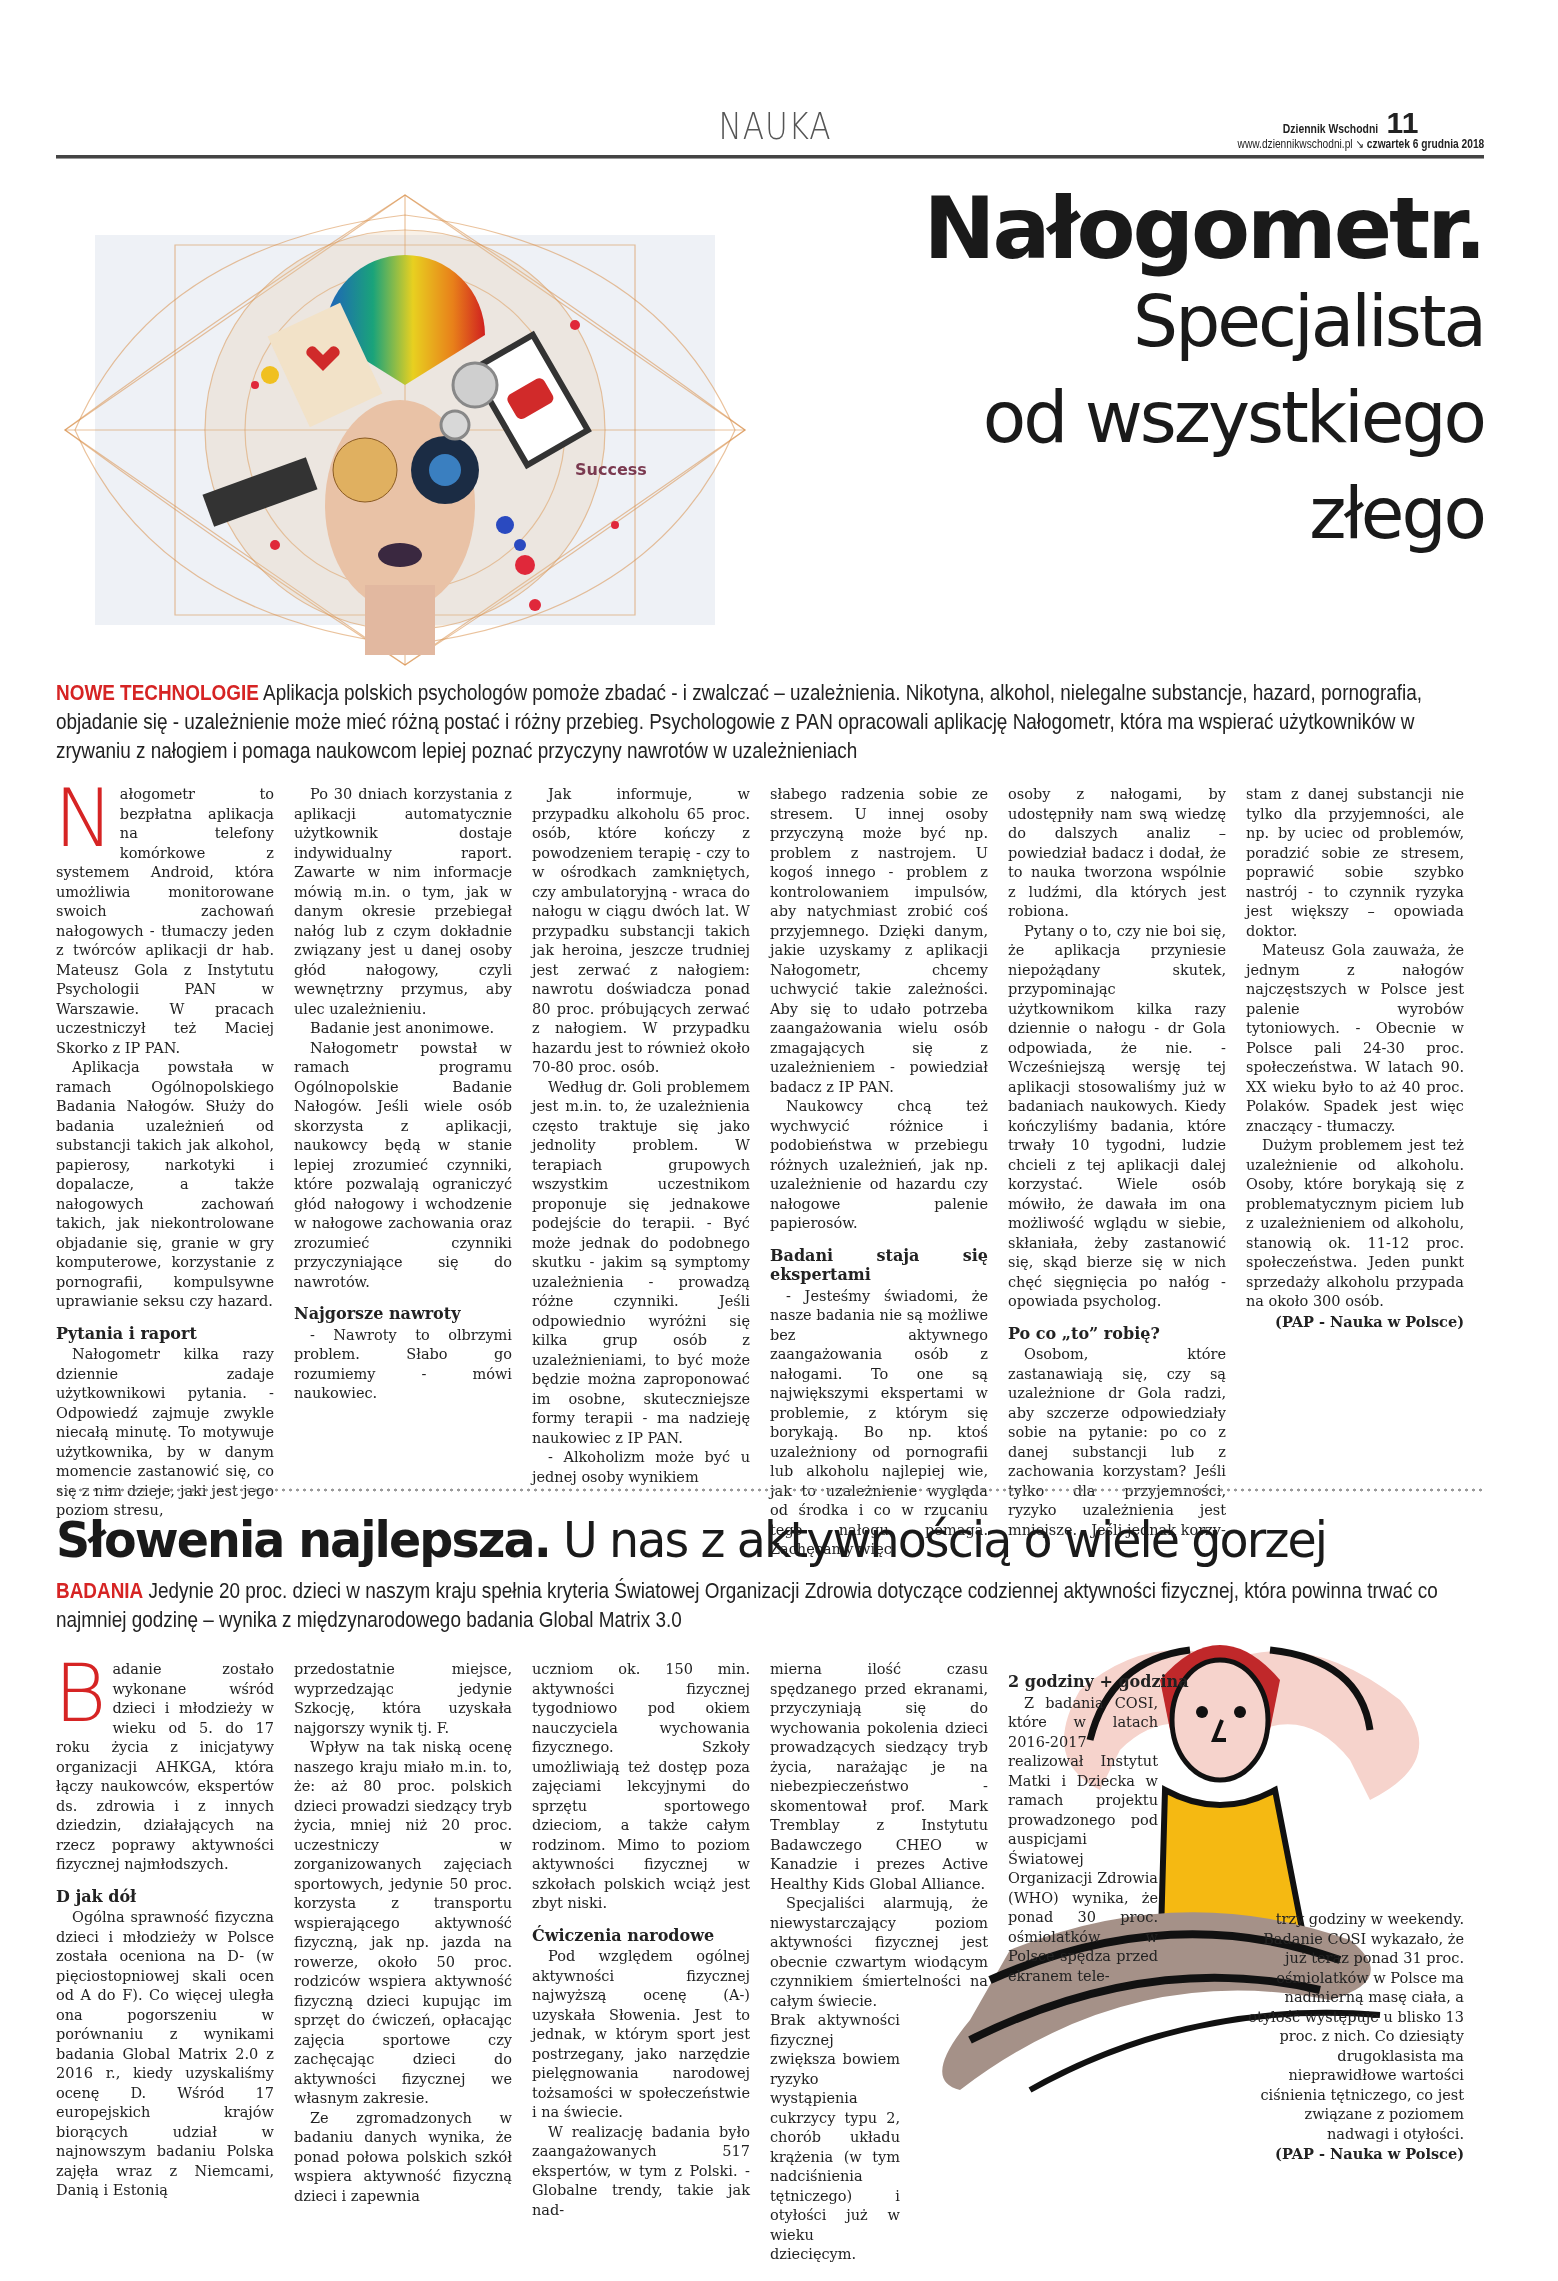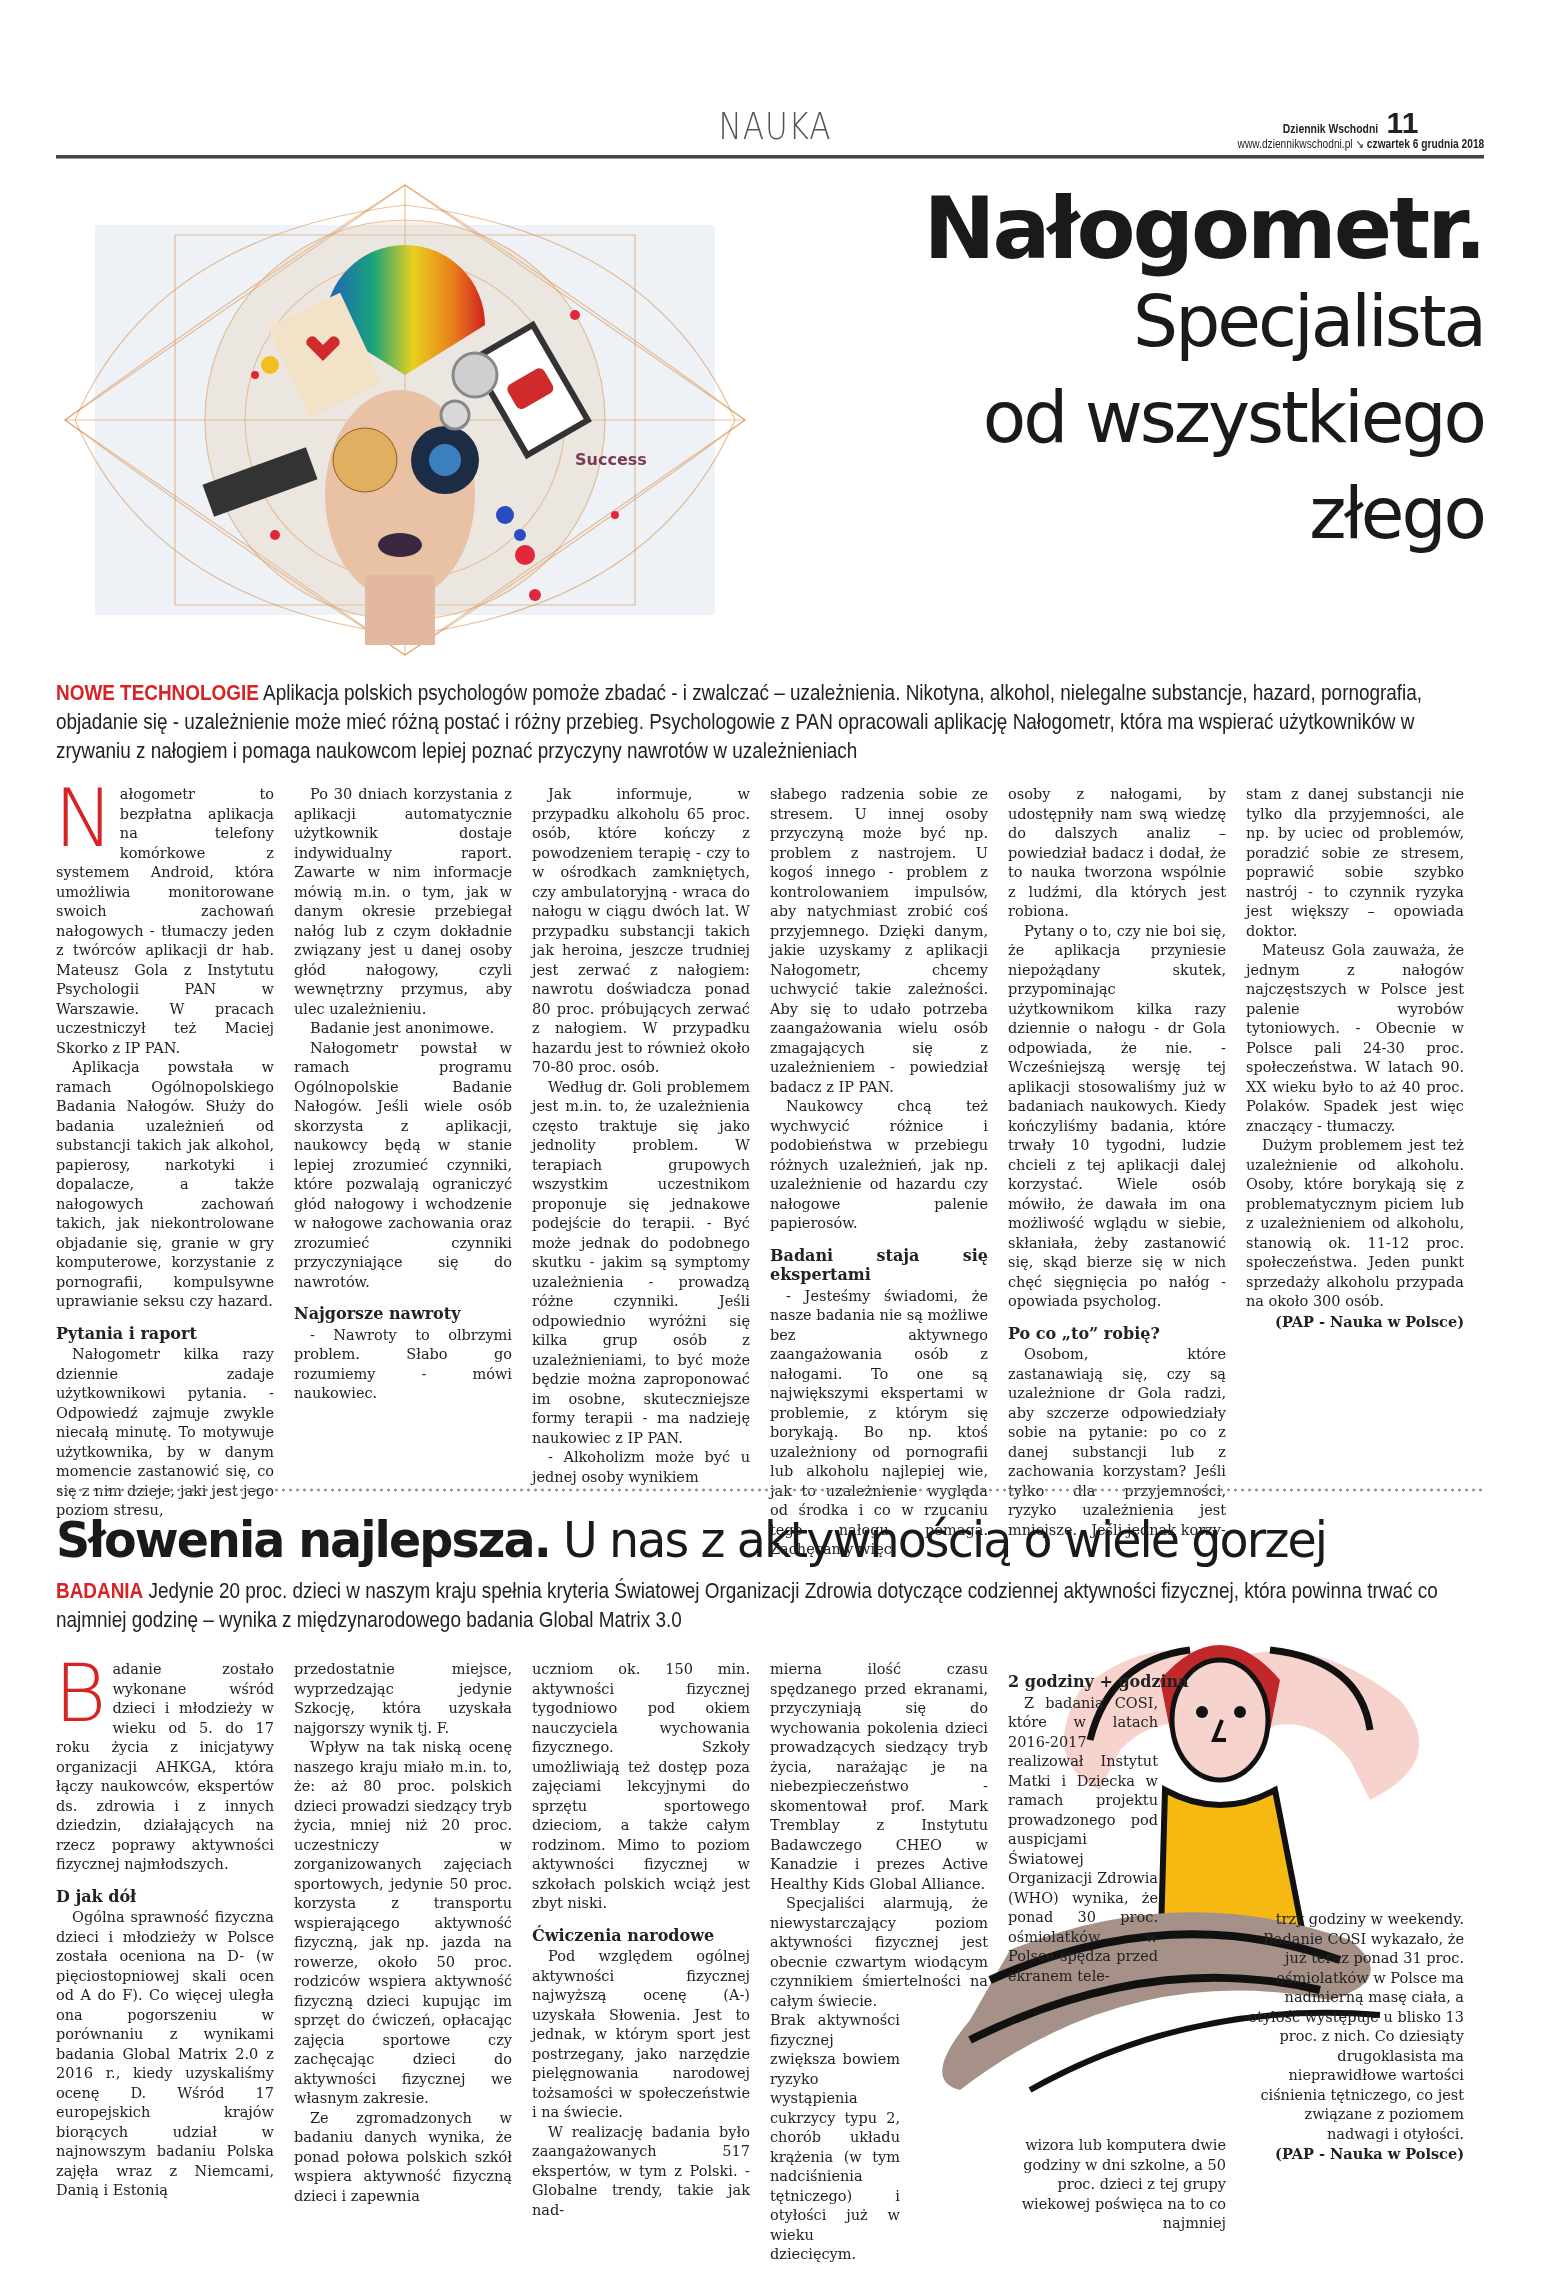--- a/index.html
+++ b/index.html
@@ -12,21 +12,21 @@
     color: #555; transform: scaleX(0.82); transform-origin: center; }
   .masthead { position: absolute; right: 74px; top: 110px; text-align: right; font-family: "Liberation Sans", sans-serif; }
   .masthead .row1 { display: flex; align-items: flex-end; justify-content: center; gap: 8px; }
   .masthead .paper { font-weight: bold; font-size: 13px; transform: scaleX(0.8); transform-origin: right; }
   .masthead .pageno { font-weight: bold; font-size: 30px; line-height: 26px; }
   .masthead .row2 { font-size: 12px; margin-top: 1px; transform: scaleX(0.85); transform-origin: right; white-space: nowrap; }
   .masthead .row2 b { font-weight: bold; }
   .header-rule { position: absolute; left: 56px; top: 155px; width: 1428px; height: 4px; background: #444; border-bottom: 1px solid #999; }
 
   
-  .hero { position: absolute; left: 55px; top: 175px; width: 700px; height: 490px; }
+  .hero { position: absolute; left: 55px; top: 185px; width: 700px; height: 490px; }
 
   
   .headline1 { position: absolute; right: 74px; top: 182px; text-align: right;
     font-family: "DejaVu Sans", sans-serif; color: #1a1a1a; }
   .headline1 .bold { font-weight: bold; font-size: 86px; line-height: 92px; letter-spacing: -3px; }
   .headline1 .light { font-weight: normal; font-size: 71px; line-height: 96px; letter-spacing: -3px; }
 
   
   .lead { position: absolute; left: 56px; top: 678px; width: 1440px; font-family: "Liberation Sans", sans-serif;
     font-size: 22px; line-height: 29px; color: #222; transform: scaleX(0.86); transform-origin: left; width: 1660px; }
@@ -232,19 +232,18 @@
       <p><span>W realizację badania było zaangażowanych 517 ekspertów, w tym z Polski. - Globalne trendy, takie jak nad-</span></p>
     </div>
     <div class="col">
       <p class="noindent"><span>mierna ilość czasu spędzanego przed ekranami, przyczyniają się do wychowania pokolenia dzieci prowadzących siedzący tryb życia, narażając je na niebezpieczeństwo - skomentował prof. Mark Tremblay z Instytutu Badawczego CHEO w Kanadzie i prezes Active Healthy Kids Global Alliance.</span></p>
       <p><span>Specjaliści alarmują, że niewystarczający poziom aktywności fizycznej jest obecnie czwartym wiodącym czynnikiem śmiertelności na całym świecie.</span></p>
       <p class="noindent" style="width: 130px;"><span>Brak aktywności fizycznej zwiększa bowiem ryzyko wystąpienia cukrzycy typu 2, chorób układu krążenia (w tym nadciśnienia tętniczego) i otyłości już w wieku dziecięcym.</span></p>
     </div>
     <div class="col" style="position: relative; z-index: 2;">
       <h4><span>2 godziny + godzina</span></h4>
       <p style="width: 150px;"><span>Z badania COSI, które w latach 2016-2017 realizował Instytut Matki i Dziecka w ramach projektu prowadzonego pod auspicjami Światowej Organizacji Zdrowia (WHO) wynika, że ponad 30 proc. ośmiolatków w Polsce spędza przed ekranem tele-</span></p>
-      <p class="noindent" style="text-align: right; margin-top: 150px;"><span>wizora lub komputera dwie godziny w dni szkolne, a 50 proc. dzieci z tej grupy wiekowej poświęca na to co najmniej</span></p>
     </div>
     <div class="col" style="padding-top: 250px; position: relative; z-index: 2;">
       <p class="noindent" style="text-align: right;"><span>trzy godziny w weekendy. Badanie COSI wykazało, że już teraz ponad 31 proc. ośmiolatków w Polsce ma nadmierną masę ciała, a otyłość występuje u blisko 13 proc. z nich. Co dziesiąty drugoklasista ma nieprawidłowe wartości ciśnienia tętniczego, co jest związane z poziomem nadwagi i otyłości.</span></p>
       <p class="credit"><span>(PAP - Nauka w Polsce)</span></p>
     </div>
   </div>
 
 </body></html>

